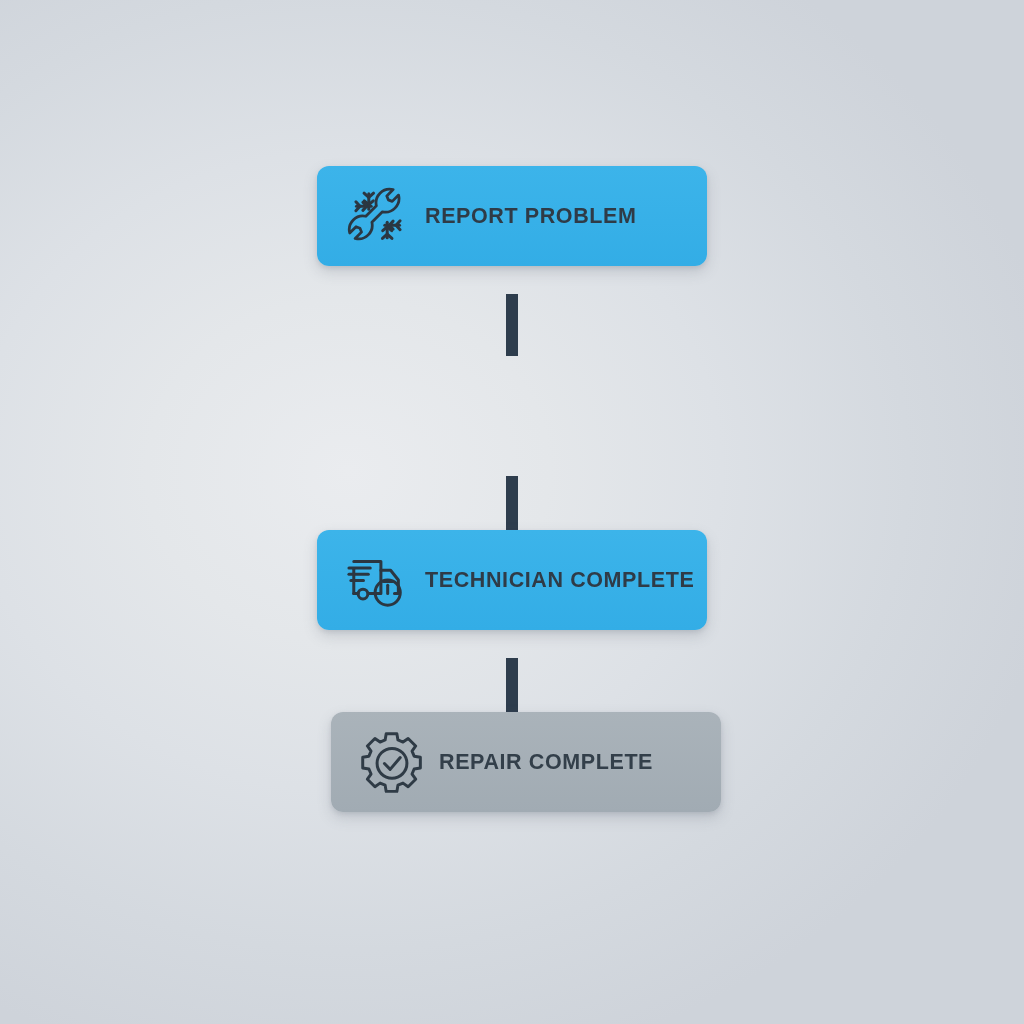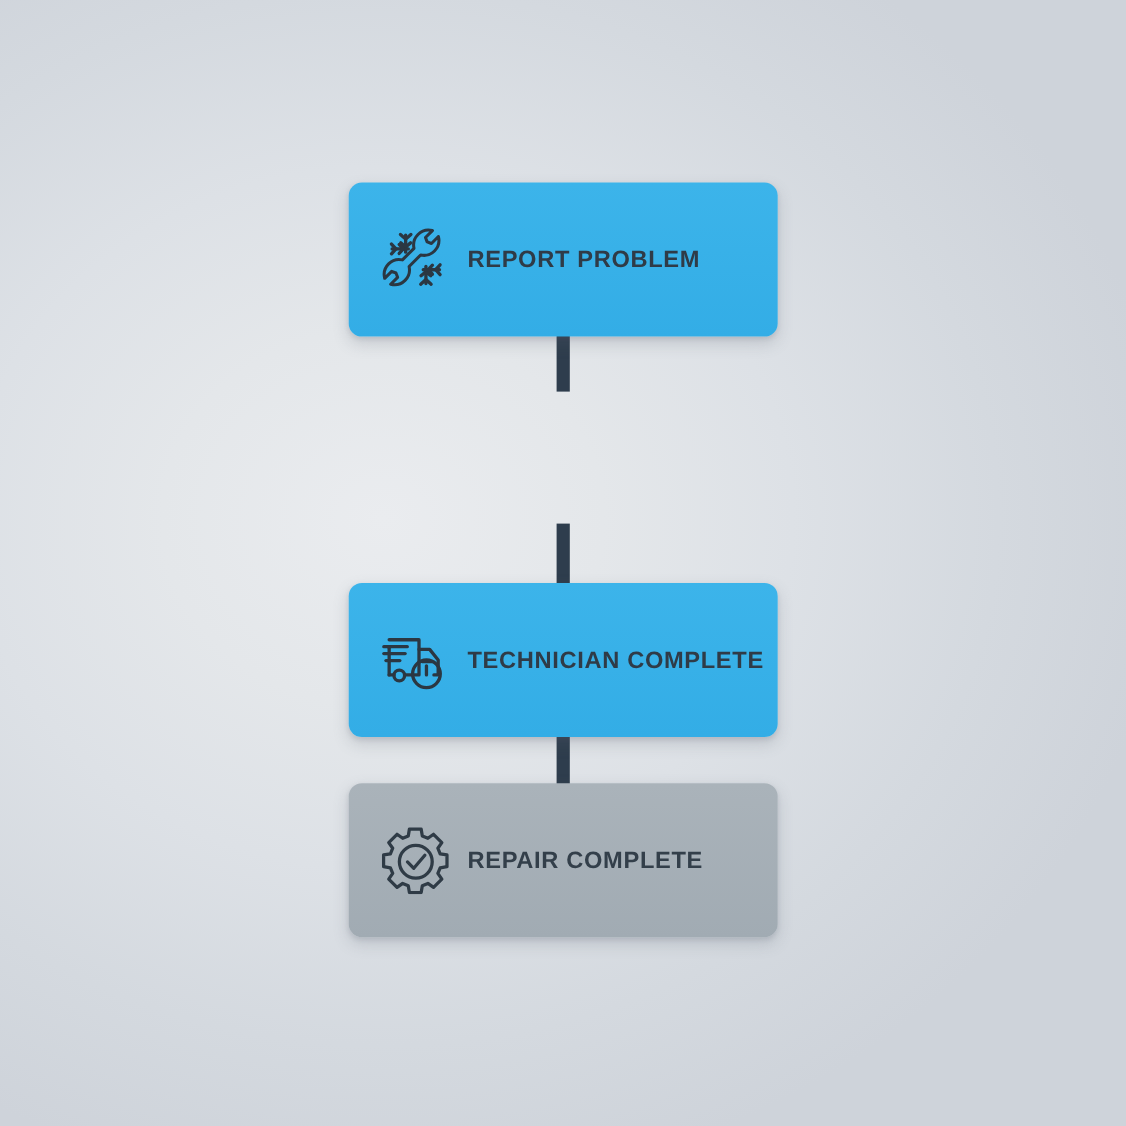--- a/index.html
+++ b/index.html
@@ -35,34 +35,35 @@
   }
   .connector.c1 { top:294px;  height:62px; }
   .connector.c2 { top:476px;  height:62px; }
   .connector.c3 { top:658px;  height:62px; }
 
   
   .card {
     position:absolute;
     left:317px;
     width:390px;
-    height:140px;
+    height:100px;
     border-radius:12px;
     display:flex;
     align-items:center;
     z-index:2;
     box-shadow:
       0 6px 14px rgba(90,100,115,0.22),
       0 2px 4px rgba(90,100,115,0.14);
   }
   .card.active {
     background:linear-gradient(180deg, #3cb4ea 0%, #33ade6 100%);
   }
   .card.inactive {
     background:linear-gradient(180deg, #aab3ba 0%, #a1abb3 100%);
+    margin-left:14px;
   }
   .card.s1 { top:166px; }
   .card.s2 { top:348px; }
   .card.s3 { top:530px; }
   .card.s4 { top:712px; }
 
   .card-icon {
     width:86px;
     min-width:86px;
     margin-left:18px;

